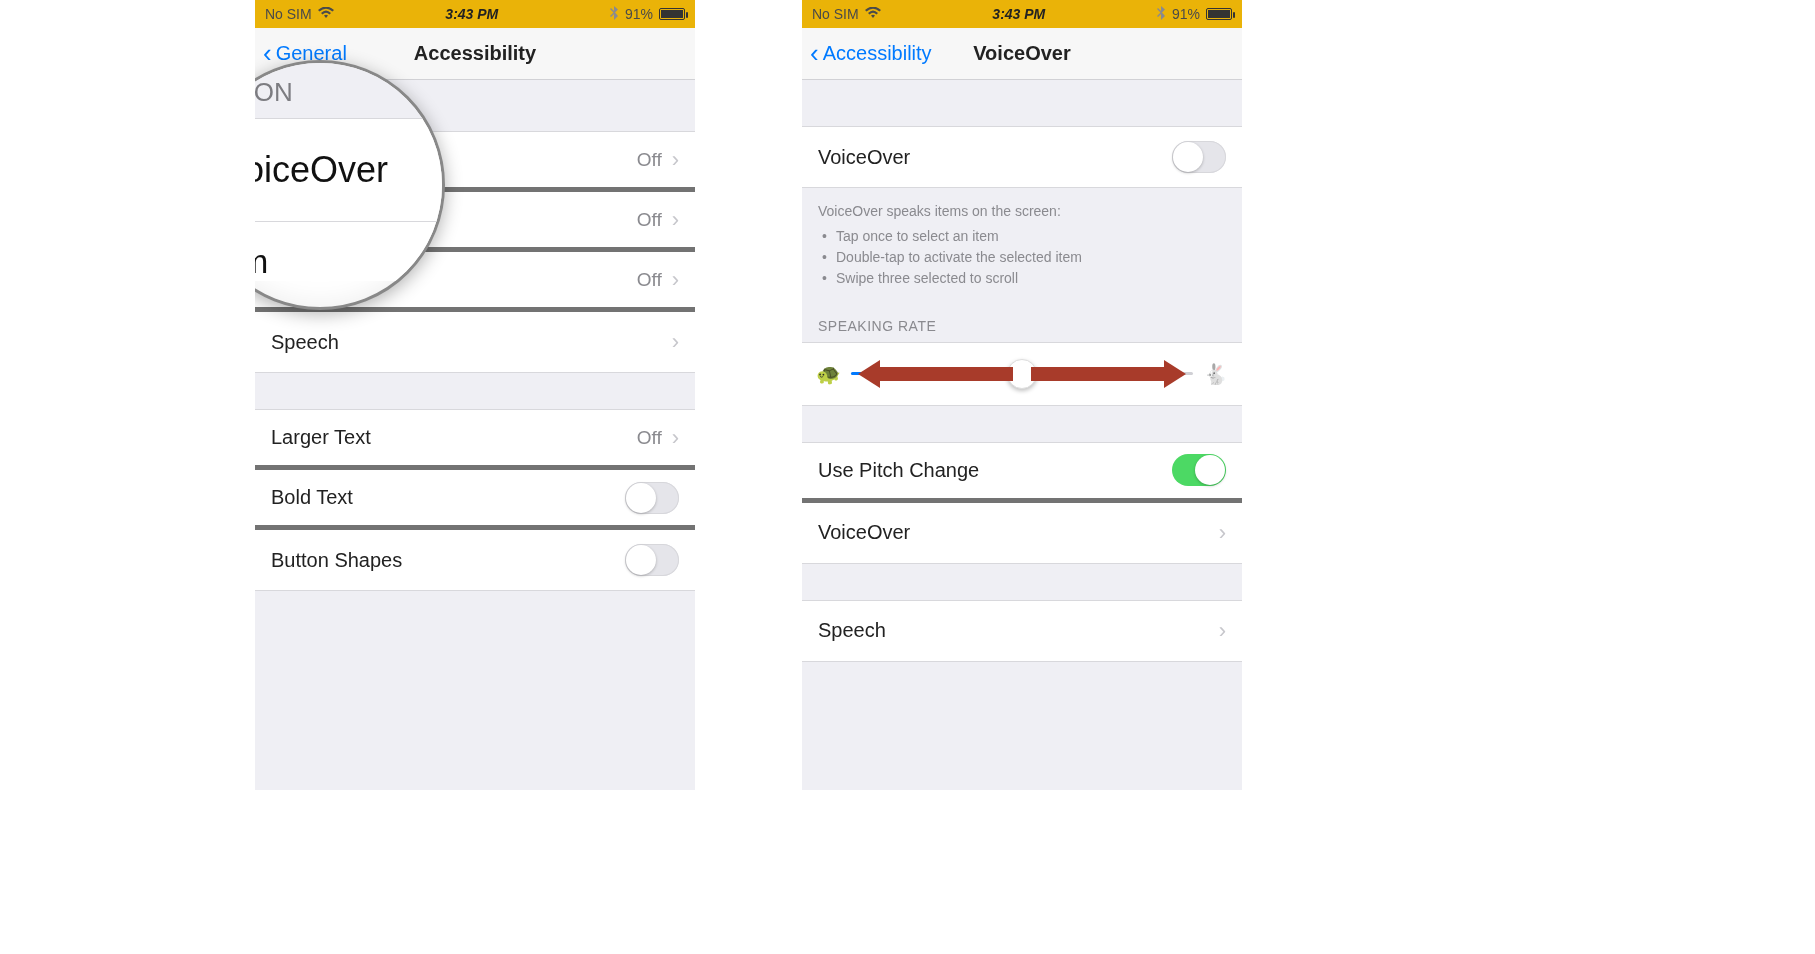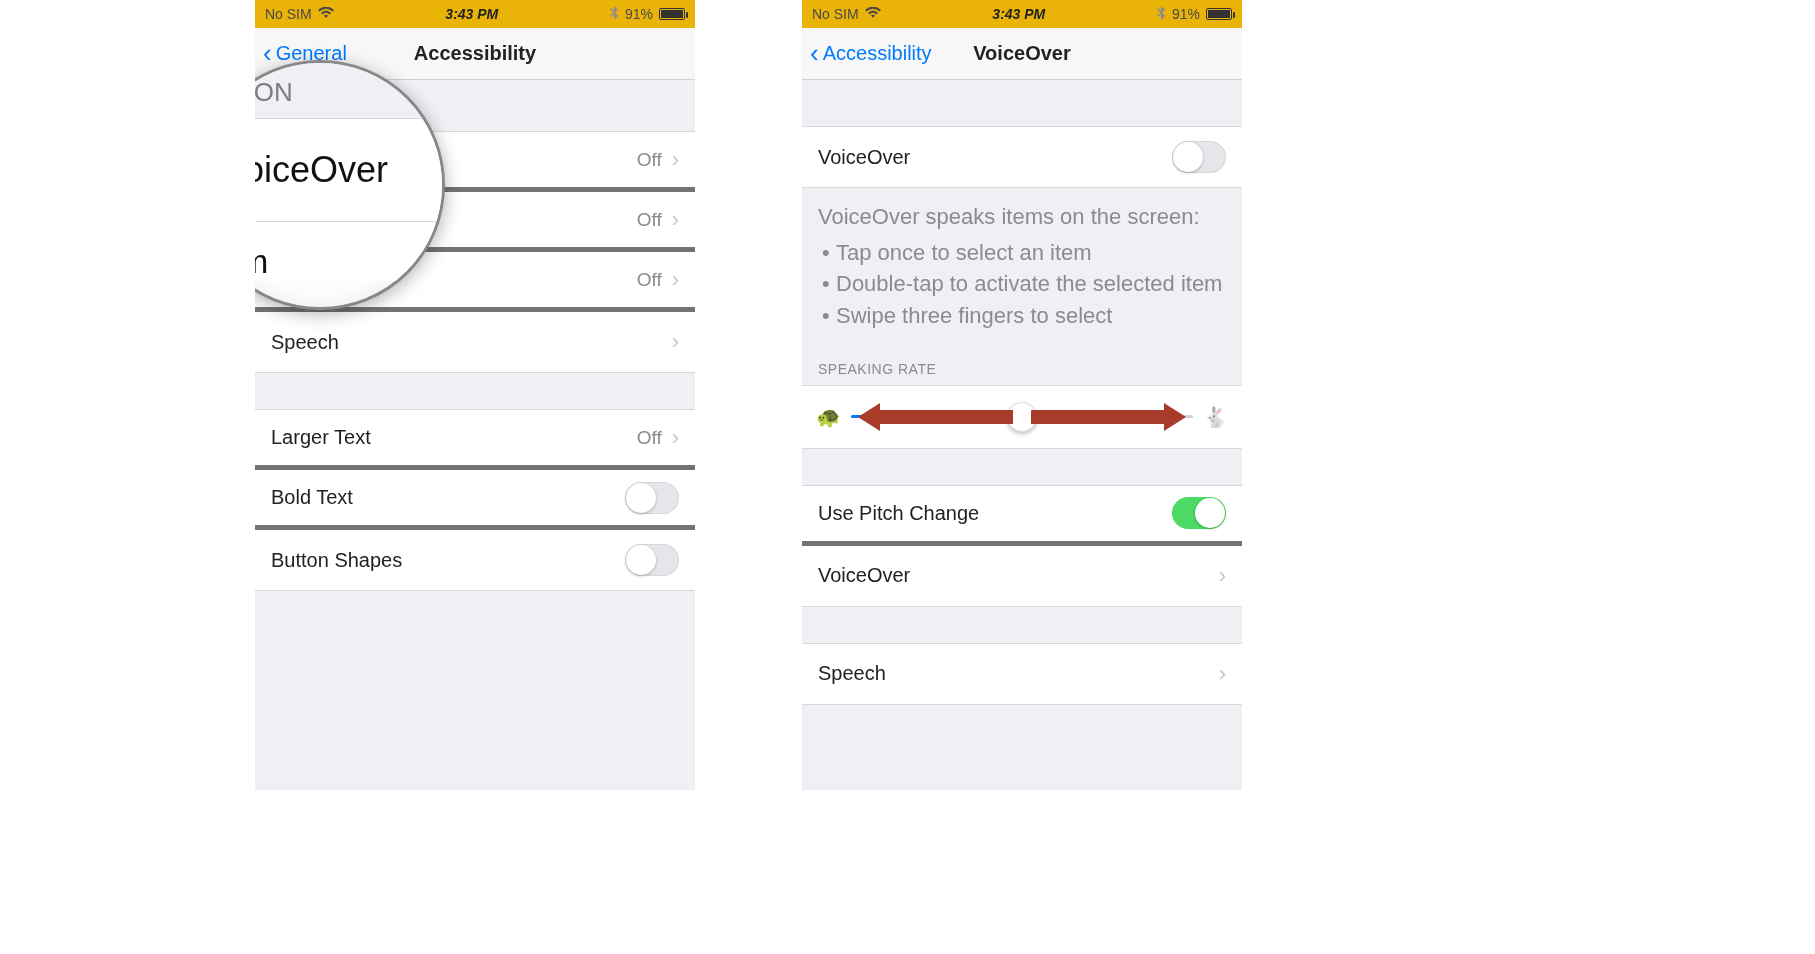--- a/index.html
+++ b/index.html
@@ -88,21 +88,21 @@
     box-shadow:0 1px 3px rgba(0,0,0,0.25);
   }
   .ios-switch.on { background:#4cd964; box-shadow:none;}
   .ios-switch.on .knob{ left:auto; right:1px;}
   
   .gap { height:36px; background:#efeff4;}
   .gap2 { height:36px; background:#efeff4;}
   
   .desc-block{
     padding:14px 0 10px 16px;
-    color:#8a8a8f; font-size:22px; line-height:1.35;
+    color:#8a8a8f; font-size:14px; line-height:1.35;
   }
   .desc-block ul{ list-style:none; margin-top:6px;}
   .desc-block ul li{ position:relative; padding-left:18px; margin:2px 0;}
   .desc-block ul li::before{ content:"•"; position:absolute; left:4px;}
   
   .slider-row{
     background:#fff; border-top:1px solid #d8d8dc; border-bottom:1px solid #d8d8dc;
     height:64px; display:flex; align-items:center; padding:0 14px; gap:10px;
     position:relative;
   }
@@ -323,21 +323,21 @@
           </span>
       </span>
     </div>
   </div>
 
   <div class="desc-block">
     <div>VoiceOver speaks items on the screen:</div>
     <ul>
       <li>Tap once to select an item</li>
       <li>Double-tap to activate the selected item</li>
-      <li>Swipe three fingers to select</li>
+      <li>Swipe three selected to scroll</li>
     </ul>
   </div>
 
   <div class="section-header small">SPEAKING RATE</div>
 
   <div class="slider-row">
     <span class="tortoise">🐢</span>
     <div class="slider-track">
       <div class="slider-fill"></div>
       <div class="slider-knob"></div>

